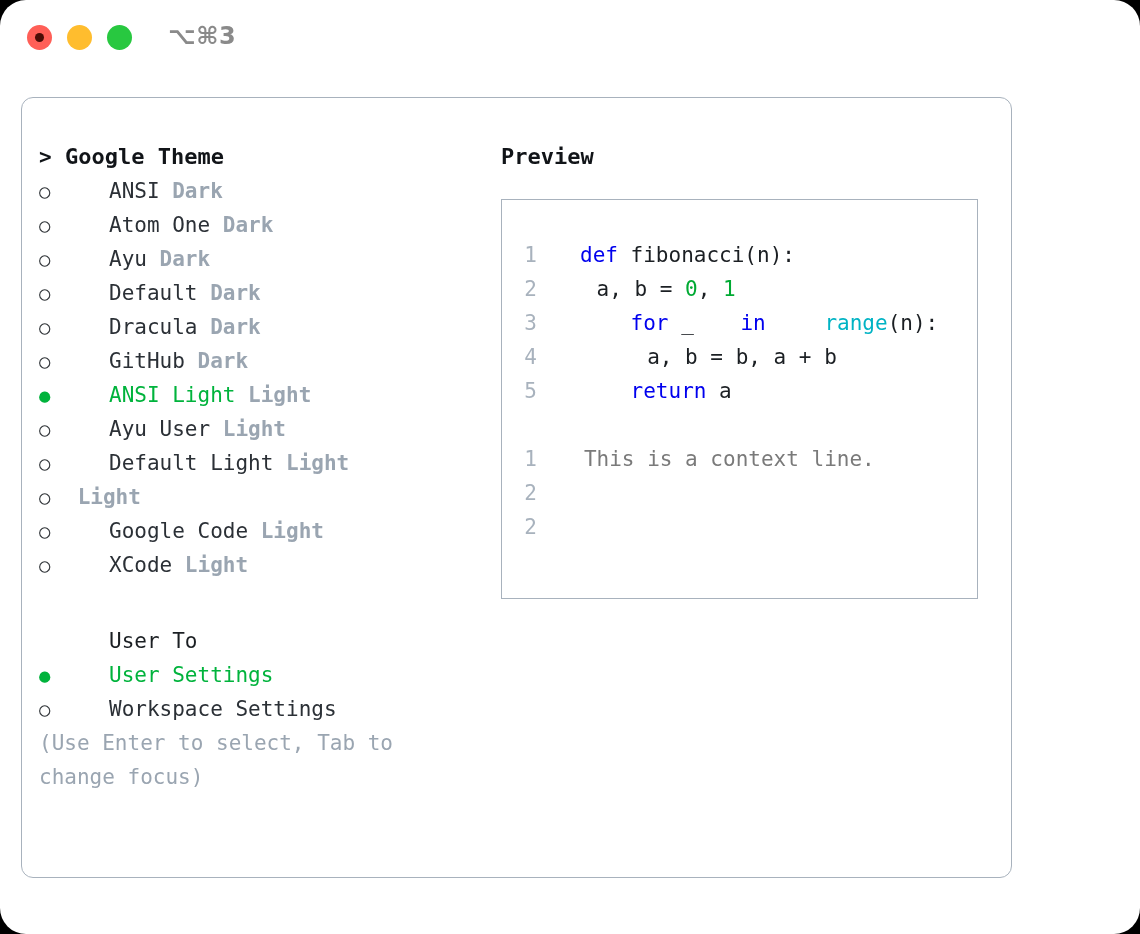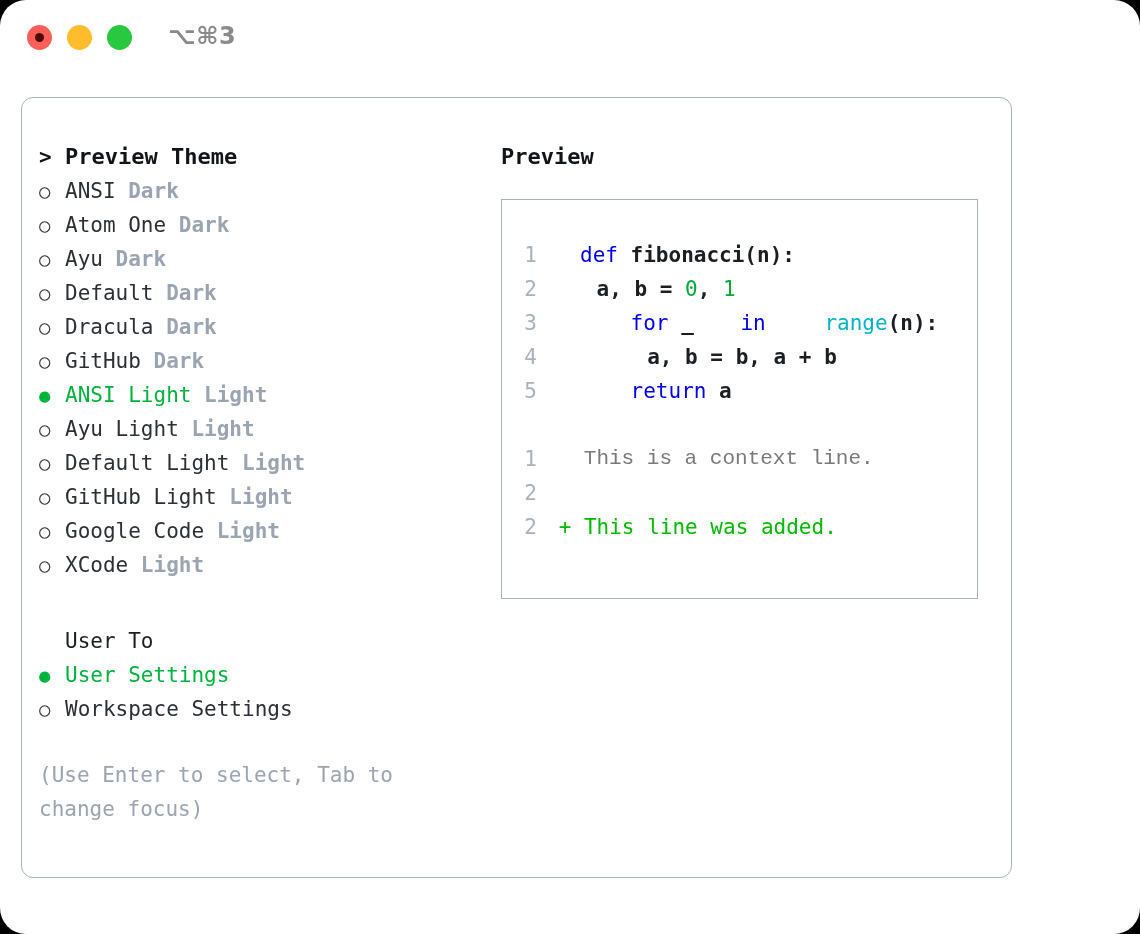--- a/index.html
+++ b/index.html
@@ -109,30 +109,29 @@
   .heading {
     font-weight: 700;
     color: #111418;
     font-size: 22px;
   }
   .heading .marker {
     font-weight: 700;
     color: #111418;
     font-size: 21px;
   }
-  .label { color: #2b3036; }
+  .label { color: #2b3036; margin-left: 44px; }
   .label.sel { color: #00b33c; }
   .suffix { color: #9aa5b1; font-weight: bold; }
   .plain-heading .marker { color: transparent; }
   .plain-heading .label { color: #1b1f23; }
 
   .spacer-lg { height: 42px; }
 
   .hint {
-    margin-top: 32px;
     font-size: 21px;
     line-height: 34px;
     color: #9aa5b1;
     width: 410px;
   }
 
   
   .right-col {
     position: absolute;
     left: 479px;
@@ -168,22 +167,22 @@
     color: #a8b2bd;
     padding-right: 9px;
     box-sizing: border-box;
   }
   .code-text { white-space: pre; }
   .blank-line { height: 34px; }
 
   .tok-kw   { color: #0000ee; margin-left: 34px; }
   .tok-num  { color: #00aa33; }
   .tok-fn   { color: #00b3c4; margin-left: 46px; }
-  .tok-id   { color: #1b1f23; font-weight: bold; }
-  .tok-ctx  { color: #7a7a7a; font-family: Liberation Mono, monospace; }
+  .tok-id   { color: #1b1f23; }
+  .tok-ctx  { color: #7a7a7a; }
   .tok-del  { color: #bb0000; }
   .tok-add  { color: #00bb00; }
 </style>
 </head>
 <body>
 
 <div class="window">
 
   <div class="titlebar">
     <div class="dots">
@@ -194,34 +193,34 @@
       <div class="dot dot-green"></div>
     </div>
     <div class="shortcut">⌥⌘3</div>
   </div>
 
   <div class="panel">
 
     <div class="left-col">
 
       <div class="row heading">
-        <span class="marker">&gt;</span><span>Preview Theme</span>
+        <span class="marker">&gt;</span><span>Google Theme</span>
       </div>
 
       <div id="theme-list">
           <div class="row"><span class="marker">○</span><span class="label">ANSI</span><span class="suffix"> Dark</span></div>
           <div class="row"><span class="marker">○</span><span class="label">Atom One</span><span class="suffix"> Dark</span></div>
           <div class="row"><span class="marker">○</span><span class="label">Ayu</span><span class="suffix"> Dark</span></div>
           <div class="row"><span class="marker">○</span><span class="label">Default</span><span class="suffix"> Dark</span></div>
           <div class="row"><span class="marker">○</span><span class="label">Dracula</span><span class="suffix"> Dark</span></div>
           <div class="row"><span class="marker">○</span><span class="label">GitHub</span><span class="suffix"> Dark</span></div>
           <div class="row"><span class="marker sel">●</span><span class="label sel">ANSI Light</span><span class="suffix"> Light</span></div>
-          <div class="row"><span class="marker">○</span><span class="label">Ayu Light</span><span class="suffix"> Light</span></div>
+          <div class="row"><span class="marker">○</span><span class="label">Ayu User</span><span class="suffix"> Light</span></div>
           <div class="row"><span class="marker">○</span><span class="label">Default Light</span><span class="suffix"> Light</span></div>
-          <div class="row"><span class="marker">○</span><span class="label">GitHub Light</span><span class="suffix"> Light</span></div>
+          <div class="row"><span class="marker">○</span><span class="suffix"> Light</span></div>
           <div class="row"><span class="marker">○</span><span class="label">Google Code</span><span class="suffix"> Light</span></div>
           <div class="row"><span class="marker">○</span><span class="label">XCode</span><span class="suffix"> Light</span></div>
         </div>
 
       <div class="spacer-lg"></div>
 
       <div class="row plain-heading">
         <span class="marker">○</span><span class="label">User To</span>
       </div>
 
@@ -240,19 +239,19 @@
             <div class="code-line"><span class="lineno">1</span><span class="code-text"><span class="tok-kw">def </span><span class="tok-id">fibonacci(n):</span></span></div>
             <div class="code-line"><span class="lineno">2</span><span class="code-text"><span class="tok-id">    a, b = </span><span class="tok-num">0</span><span class="tok-id">, </span><span class="tok-num">1</span></span></div>
             <div class="code-line"><span class="lineno">3</span><span class="code-text"><span class="tok-id">    </span><span class="tok-kw">for</span><span class="tok-id"> _ </span><span class="tok-kw">in</span><span class="tok-id"> </span><span class="tok-fn">range</span><span class="tok-id">(n):</span></span></div>
             <div class="code-line"><span class="lineno">4</span><span class="code-text"><span class="tok-id">        a, b = b, a + b</span></span></div>
             <div class="code-line"><span class="lineno">5</span><span class="code-text"><span class="tok-id">    </span><span class="tok-kw">return</span><span class="tok-id"> a</span></span></div>
           </div>
         <div class="blank-line"></div>
         <div id="diff-lines">
             <div class="code-line"><span class="lineno">1</span><span class="code-text tok-ctx">   This is a context line.</span></div>
             <div class="code-line"><span class="lineno">2</span></div>
-            <div class="code-line"><span class="lineno">2</span><span class="code-text tok-add"> + This line was added.</span></div>
+            <div class="code-line"><span class="lineno">2</span></div>
           </div>
       </div>
     </div>
 
   </div>
 </div>
 
 </body></html>

